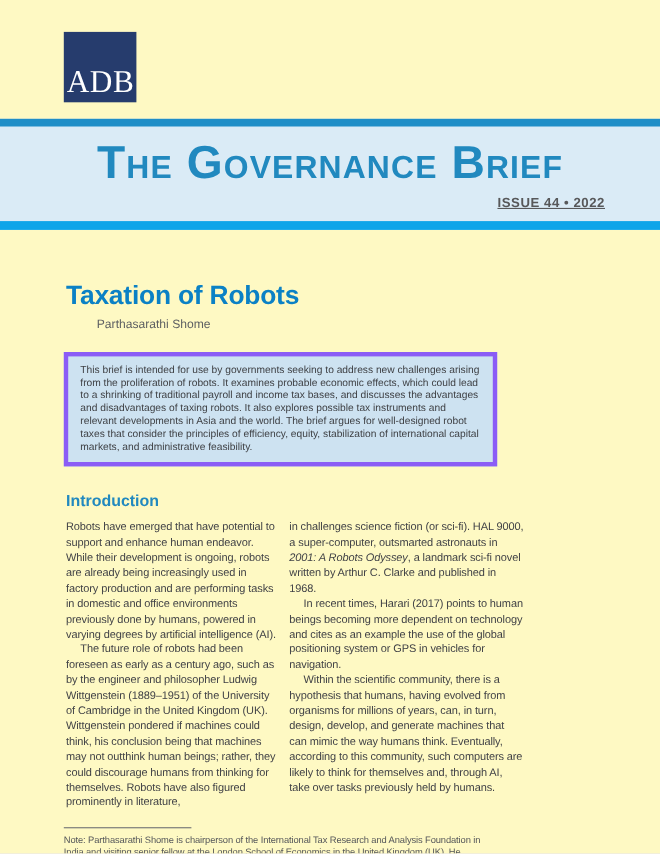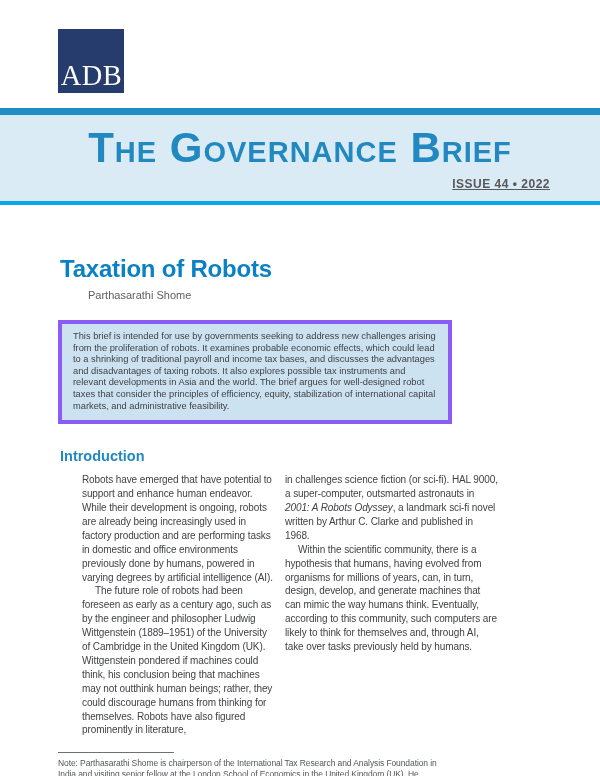--- a/index.html
+++ b/index.html
@@ -1,21 +1,21 @@
 <!DOCTYPE html>
 <html><head>
 <meta charset="utf-8">
 <style>
   html, body { margin: 0; padding: 0; background: #e8e8e8; }
   .page {
     position: relative;
     width: 600px;
     height: 776px;
     margin: 0 auto;
-    background: #ffffff;
+    background: #fef9c3;
     overflow: hidden;
     font-family: "Liberation Sans", sans-serif;
   }
 
   
   .logo {
     position: absolute;
     left: 58px; top: 29px;
     width: 66px; height: 64px;
     background: #263c6d;
@@ -33,21 +33,21 @@
     padding-bottom: 3px;
   }
 
   
   .banner {
     position: absolute;
     left: 0; top: 108px;
     width: 600px;
     background: #daebf6;
     border-top: 7px solid #1f8ec7;
-    border-bottom: 4px solid #0ea5e9;
+    border-bottom: 8px solid #0ea5e9;
     height: 86px;
   }
   .banner-title {
     margin-top: 12px;
     text-align: center;
     font-variant: small-caps;
     font-variant-caps: small-caps;
     font-weight: bold;
     font-size: 42px;
     line-height: 42px;
@@ -95,21 +95,21 @@
   .section-heading {
     margin: 24px 0 0 60px;
     font-size: 14.5px;
     font-weight: bold;
     color: #2189bf;
   }
 
   .columns {
     display: flex;
     gap: 10px;
-    margin: 9px 0 0 82px;
+    margin: 9px 0 0 60px;
     color: #414246;
     font-size: 10px;
     line-height: 13.9px;
     letter-spacing: -0.1px;
   }
   .col-left  { width: 193px; }
   .col-right { width: 213px; }
   .columns p { margin: 0; }
   .columns p.ind { text-indent: 13px; }
   .columns .italic { font-style: italic; }
@@ -152,20 +152,21 @@
 
   <div class="section-heading">Introduction</div>
 
   <div class="columns">
     <div class="col-left">
       <p>Robots have emerged that have potential to support and enhance human endeavor. While their development is ongoing, robots are already being increasingly used in factory production and are performing tasks in domestic and office environments previously done by humans, powered in varying degrees by artificial intelligence (AI).</p>
       <p class="ind">The future role of robots had been foreseen as early as a century ago, such as by the engineer and philosopher Ludwig Wittgenstein (1889–1951) of the University of Cambridge in the United Kingdom (UK). Wittgenstein pondered if machines could think, his conclusion being that machines may not outthink human beings; rather, they could discourage humans from thinking for themselves. Robots have also figured prominently in literature,</p>
     </div>
     <div class="col-right">
       <p><span>in challenges science fiction (or sci-fi). HAL 9000, a super-computer, outsmarted astronauts in </span><span class="italic">2001: A Robots Odyssey</span><span>, a landmark sci-fi novel written by Arthur C. Clarke and published in 1968.</span></p>
+      <p class="ind">In recent times, Harari (2017) points to human beings becoming more dependent on technology and cites as an example the use of the global positioning system or GPS in vehicles for navigation.</p>
       <p class="ind">Within the scientific community, there is a hypothesis that humans, having evolved from organisms for millions of years, can, in turn, design, develop, and generate machines that can mimic the way humans think. Eventually, according to this community, such computers are likely to think for themselves and, through AI, take over tasks previously held by humans.</p>
     </div>
   </div>
 
   <div class="note-rule"></div>
   <div class="footnote">Note: Parthasarathi Shome is chairperson of the International Tax Research and Analysis Foundation in India and visiting senior fellow at the London School of Economics in the United Kingdom (UK). He received Brazil’s highest civilian honor, Commander of the Order of the Southern Cross, for his contributions to the country’s fiscal reform. He was minister of state and adviser to India’s finance minister and chairperson of the Tax Administration Reform Commission in India. He was previously chief economist at the Revenue and Customs Organization in the UK, chief of tax policy at the International Monetary Fund (IMF) and professor of economics at the American University in Washington, DC in the United States. He served as director of two national research organizations in India. Additionally, he chaired India’s Ninth and Tenth Five-Year Plan task forces on tax policy and administration. He is a member of the board of international fiscal organizations and is widely published in peer-reviewed journals as well as the author of many books.</div>
 
 </div>
 
 </body></html>

